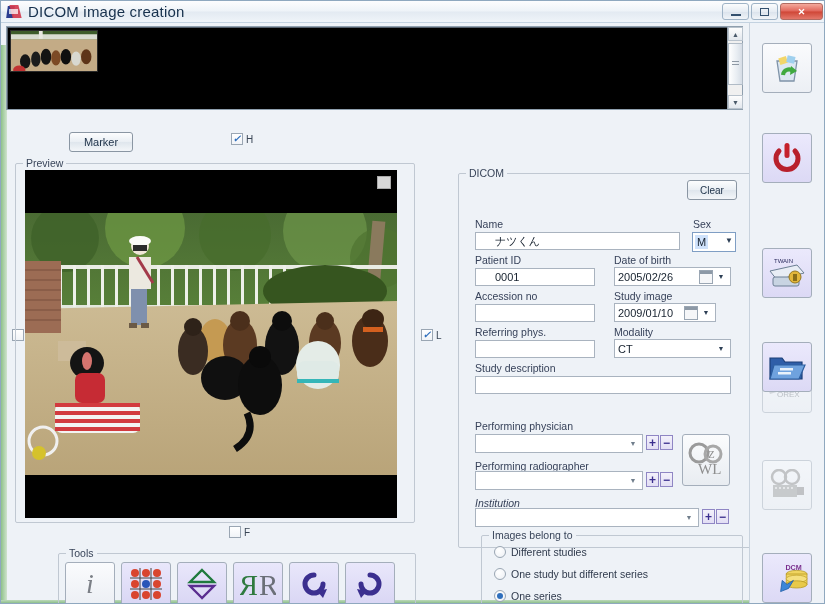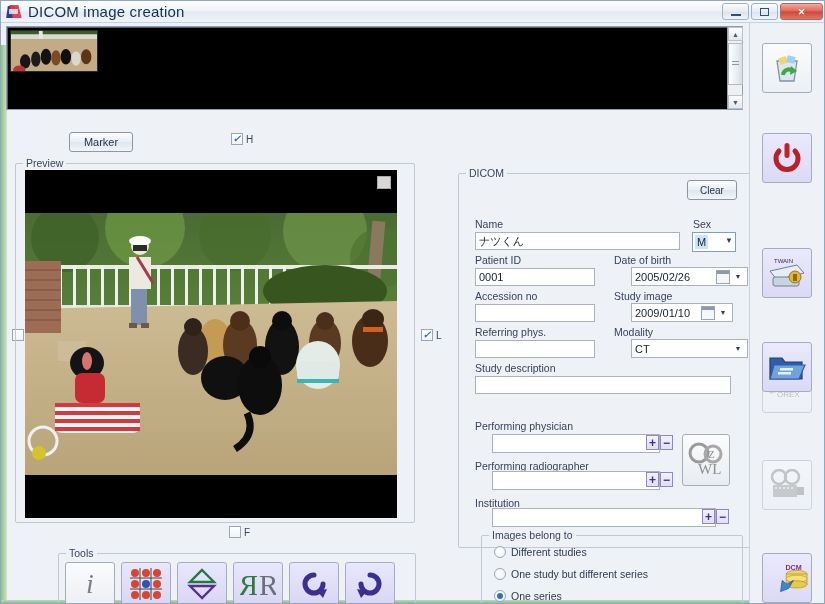--- a/index.html
+++ b/index.html
@@ -185,34 +185,33 @@
     display:flex; align-items:center; justify-content:center;
   }
   .fld-label {
     position:absolute; font-size: 10.5px; color: #37425a;
   }
   .txt {
     position:absolute;
     border: 1px solid #a9b3bf;
     background: #ffffff;
     font-size: 11px; color: #16212e;
-    padding: 1px 3px;
+    padding: 1px 19px;
     line-height: 15px;
     height: 18px;
     overflow: hidden; white-space: nowrap;
   }
   .combo {
     position:absolute;
     border: 1px solid #a9b3bf;
     background: #ffffff;
     height: 19px;
     font-size: 11px; color: #16212e;
     display: flex; align-items: center;
     padding-left: 3px;
-    margin-left: 17px;
   }
   .combo .arrow {
     position:absolute; right: 1px; top: 1px;
     width: 16px; height: 15px;
     background: linear-gradient(180deg,#fbfcfe,#e6ebf1);
     border: 1px solid #b6c0cb;
     display:flex; align-items:center; justify-content:center;
     font-size: 7px; color:#2d3f55;
   }
   .combo.flat .arrow { border: none; background: transparent; color:#707e8c; }
@@ -637,21 +636,21 @@
 
     <div class="wl-btn">
       <svg width="40" height="40" viewBox="0 0 40 40">
         <circle cx="13" cy="13" r="9" fill="none" stroke="#9a9a9a" stroke-width="3"></circle>
         <circle cx="27" cy="14" r="8" fill="none" stroke="#a8a8a8" stroke-width="3"></circle>
         <text x="22" y="18" font-family="Liberation Serif, serif" font-size="11" fill="#8e8e8e">Z</text>
         <text x="12" y="34" font-family="Liberation Serif, serif" font-size="15" fill="#8e8e8e">WL</text>
       </svg>
     </div>
 
-    <div class="fld-label" style="left:474px; top:474px;">Institution</div>
+    <div class="fld-label" style="left:474px; top:474px;font-style:italic;">Institution</div>
     <div class="combo flat" style="left:474px; top:485px; width:224px;">
       <span></span>
       <i class="arrow">▼</i>
     </div>
     <div class="pm" style="left:701px; top:486px;">
       <span>+</span>
       <span>−</span>
     </div>
 
     <fieldset class="group" id="belong-group">

